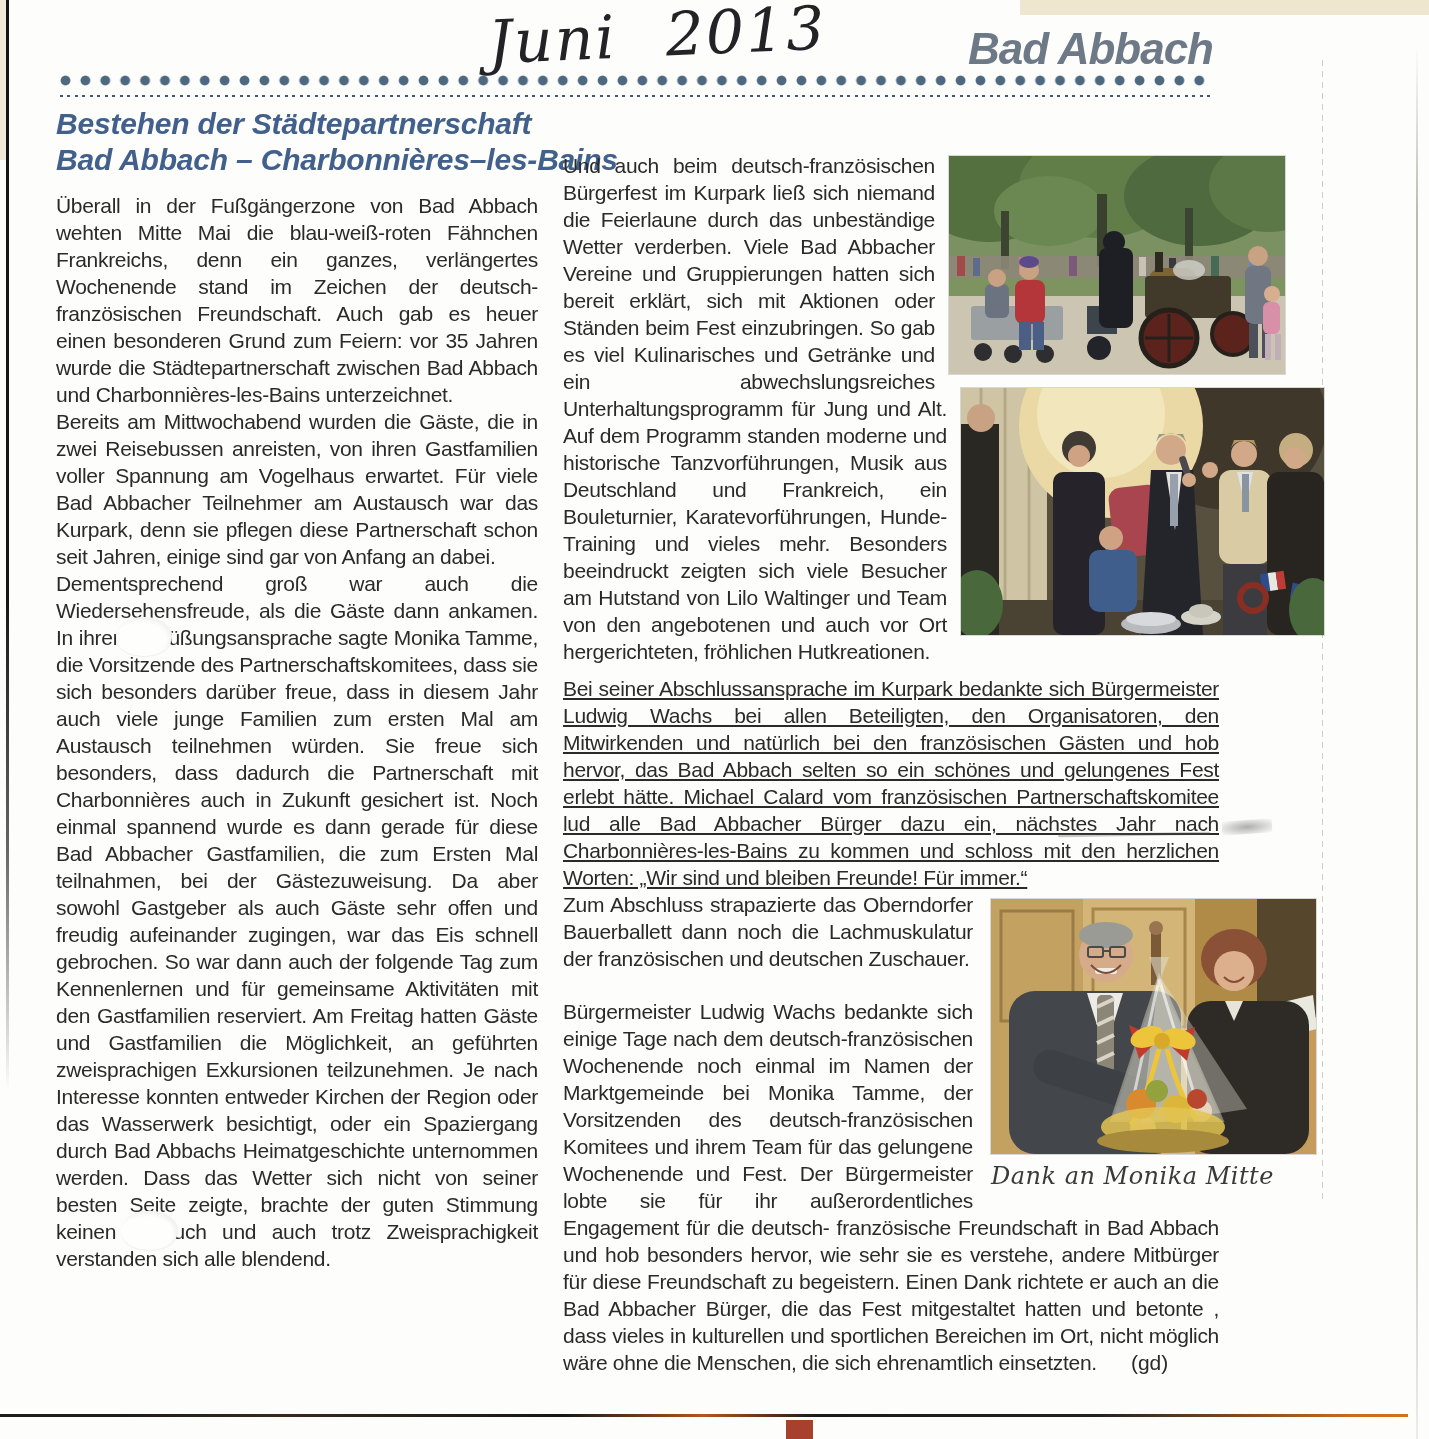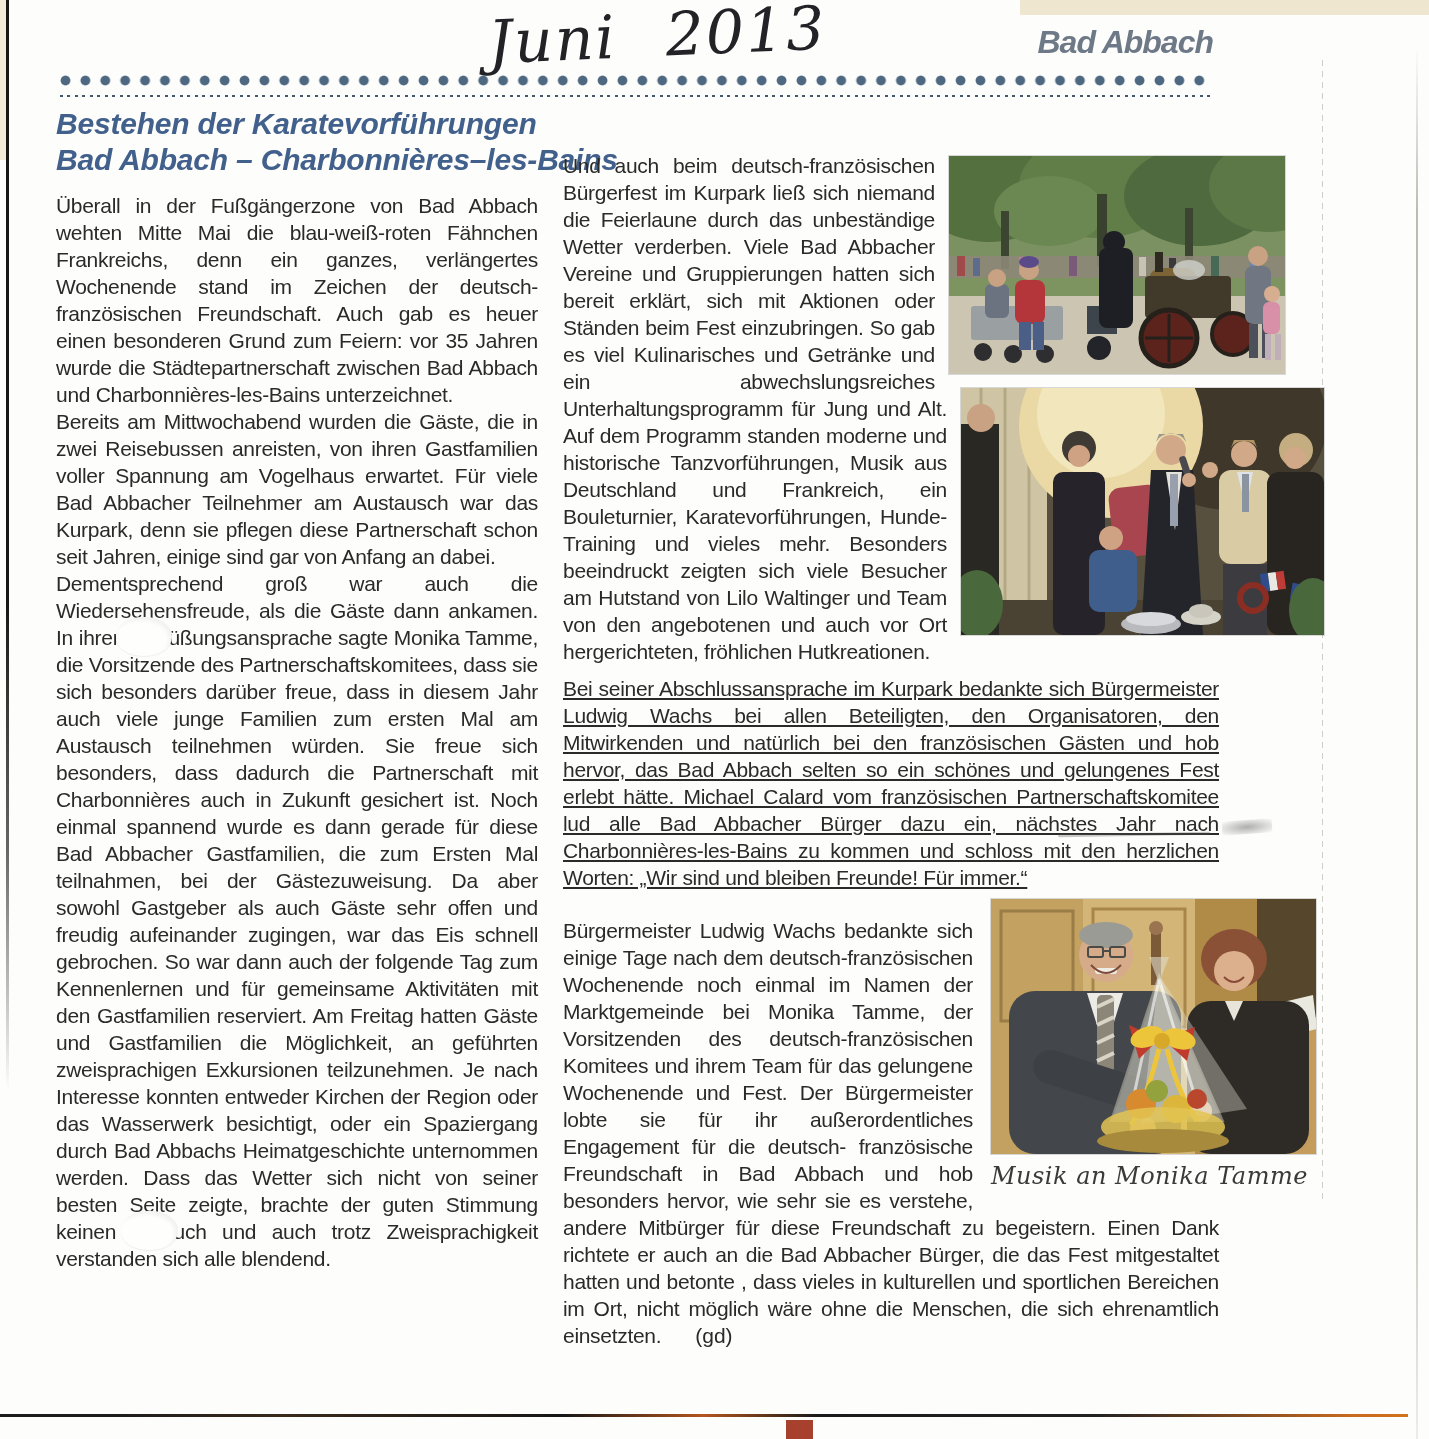--- a/index.html
+++ b/index.html
@@ -2,21 +2,21 @@
 <html lang="de" style="--headline-blue: #42608c; --header-gray: #6e7988; --dots: #4d6880; --rule-orange: #c96a1e; --tab-red: #a8402e;"><head>
 <meta charset="utf-8">
 <style>
   html,body{margin:0;padding:0;background:#d9d9d4;}
   .page{position:relative;width:1429px;height:1439px;background:#fdfdfb;overflow:hidden;
         font-family:"Liberation Sans",sans-serif;color:#2a2a28;}
   
   .handwriting{position:absolute;left:488px;top:0px;font-family:"DejaVu Serif",serif;
         font-style:italic;font-size:60px;color:#232327;transform:rotate(-2.5deg);
         word-spacing:28px;letter-spacing:2px;white-space:nowrap;}
-  .region{position:absolute;right:216px;top:24px;font-size:32px;font-weight:bold;font-style:italic;
+  .region{position:absolute;right:216px;top:24px;font-size:44px;font-weight:bold;font-style:italic;
         color:var(--header-gray,#6e7988);letter-spacing:-1px;white-space:nowrap;}
   .dots-row{position:absolute;left:60px;top:74px;width:1152px;height:13px;
         background-image:radial-gradient(circle at 5.5px 6.5px, var(--dots,#4d6880) 4.3px, rgba(77,104,128,0) 5.4px);
         background-size:19.9px 13px;background-repeat:repeat-x;}
   .dash-row{position:absolute;left:60px;top:95px;width:1152px;height:2px;
         background:repeating-linear-gradient(90deg,#46586e 0 3px, rgba(0,0,0,0) 3px 7.5px);}
   
   .content{position:absolute;left:56px;top:104px;width:1163px;display:flex;gap:25px;}
   .col-left{flex:0 0 482px;width:482px;}
   .col-right{flex:0 0 656px;width:656px;margin-top:48px;}
@@ -70,21 +70,21 @@
 
   <div class="handwriting">Juni 2013</div>
   <div class="region">Bad Abbach</div>
   <div class="dots-row"></div>
   <div class="dash-row"></div>
 
   <div class="content">
 
     <div class="col-left">
       <div class="headline">
-        <div>Bestehen der Karatevorführungen</div>
+        <div>Bestehen der Städtepartnerschaft</div>
         <div>Bad Abbach – Charbonnières–les-Bains</div>
       </div>
       <p>Überall in der Fußgängerzone von Bad Abbach wehten Mitte Mai die blau-weiß-roten Fähnchen Frankreichs, denn ein ganzes, verlängertes Wochenende stand im Zeichen der deutsch-französischen Freundschaft. Auch gab es heuer einen besonderen Grund zum Feiern: vor 35 Jahren wurde die Städtepartnerschaft zwischen Bad Abbach und Charbonnières-les-Bains unterzeichnet.</p>
       <p>Bereits am Mittwochabend wurden die Gäste, die in zwei Reisebussen anreisten, von ihren Gastfamilien voller Spannung am Vogelhaus erwartet. Für viele Bad Abbacher Teilnehmer am Austausch war das Kurpark, denn sie pflegen diese Partnerschaft schon seit Jahren, einige sind gar von Anfang an dabei.</p>
       <p><span>Dementsprechend groß war auch die Wiedersehensfreude, als die Gäste dann ankamen. In ihrer </span><span class="smudge">Begr</span><span>üßungsansprache sagte Monika Tamme, die Vorsitzende des Partnerschaftskomitees, dass sie sich besonders darüber freue, dass in diesem Jahr auch viele junge Familien zum ersten Mal am Austausch teilnehmen würden. Sie freue sich besonders, dass dadurch die Partnerschaft mit Charbonnières auch in Zukunft gesichert ist. Noch einmal spannend wurde es dann gerade für diese Bad Abbacher Gastfamilien, die zum Ersten Mal teilnahmen, bei der Gästezuweisung. Da aber sowohl Gastgeber als auch Gäste sehr offen und freudig aufeinander zugingen, war das Eis schnell gebrochen. So war dann auch der folgende Tag zum Kennenlernen und für gemeinsame Aktivitäten mit den Gastfamilien reserviert. Am Freitag hatten Gäste und Gastfamilien die Möglichkeit, an geführten zweisprachigen Exkursionen teilzunehmen. Je nach Interesse konnten entweder Kirchen der Region oder das Wasserwerk besichtigt, oder ein Spaziergang durch Bad Abbachs Heimatgeschichte unternommen werden. Dass das Wetter sich nicht von seiner besten Seite zeigte, brachte der guten Stimmung keinen </span><span class="smudge">Abbr</span><span>uch und auch trotz Zweisprachigkeit verstanden sich alle blendend.</span></p>
     </div>
 
     <div class="col-right">
 
       <figure class="photo1">
@@ -252,23 +252,24 @@
           <circle cx="171" cy="142" r="8" fill="#d8a828"></circle>
           <path d="M168,150 C158,190 150,210 140,226" fill="none" stroke="#ecc53a" stroke-width="5"></path>
           <path d="M176,150 C186,190 196,206 206,222" fill="none" stroke="#ecc53a" stroke-width="5"></path>
           <circle cx="150" cy="205" r="15" fill="#d88a2e"></circle>
           <circle cx="185" cy="210" r="14" fill="#dcb63a"></circle>
           <circle cx="166" cy="192" r="11" fill="#93a23c"></circle>
           <circle cx="206" cy="200" r="10" fill="#b8472e"></circle>
           <ellipse cx="172" cy="228" rx="62" ry="20" fill="#e3c452" opacity="0.85"></ellipse>
           <ellipse cx="172" cy="242" rx="66" ry="12" fill="#a88a3c"></ellipse>
         </svg>
-        <figcaption>Musik an Monika Tamme</figcaption>
+        <figcaption>Dank an Monika Mitte</figcaption>
       </figure>
 
+      <p>Zum Abschluss strapazierte das Oberndorfer Bauerballett dann noch die Lachmuskulatur der französischen und deutschen Zuschauer.</p>
 
       <p class="gap"><span>Bürgermeister Ludwig Wachs bedankte sich einige Tage nach dem deutsch-französischen Wochenende noch einmal im Namen der Marktgemeinde bei Monika Tamme, der Vorsitzenden des deutsch-französischen Komitees und ihrem Team für das gelungene Wochenende und Fest. Der Bürgermeister lobte sie für ihr außerordentliches Engagement für die deutsch- französische Freundschaft in Bad Abbach und hob besonders hervor, wie sehr sie es verstehe, andere Mitbürger für diese Freundschaft zu begeistern. Einen Dank richtete er auch an die Bad Abbacher Bürger, die das Fest mitgestaltet hatten und betonte , dass vieles in kulturellen und sportlichen Bereichen im Ort, nicht möglich wäre ohne die Menschen, die sich ehrenamtlich einsetzten.</span><span class="sign">(gd)</span></p>
 
     </div>
   </div>
 
   <div class="underline-smear"></div>
   <div class="smear"></div>
   <div class="bottom-rule"></div>
   <div class="red-tab"></div>

